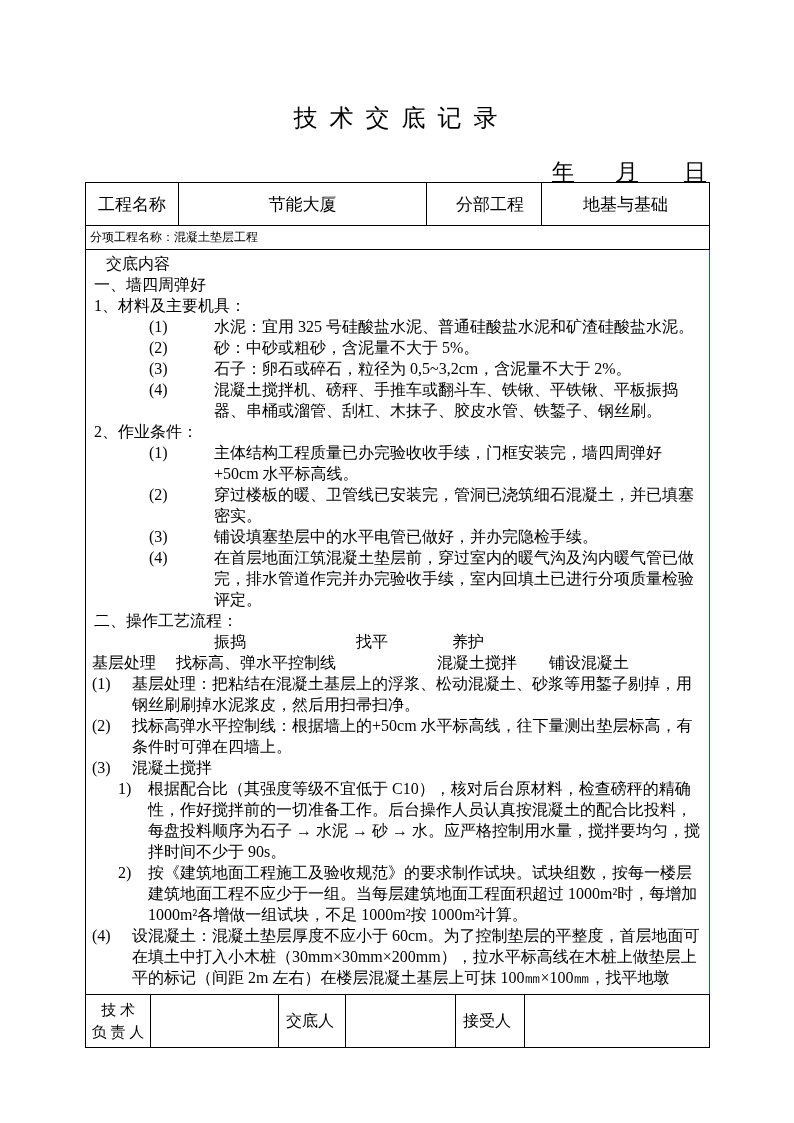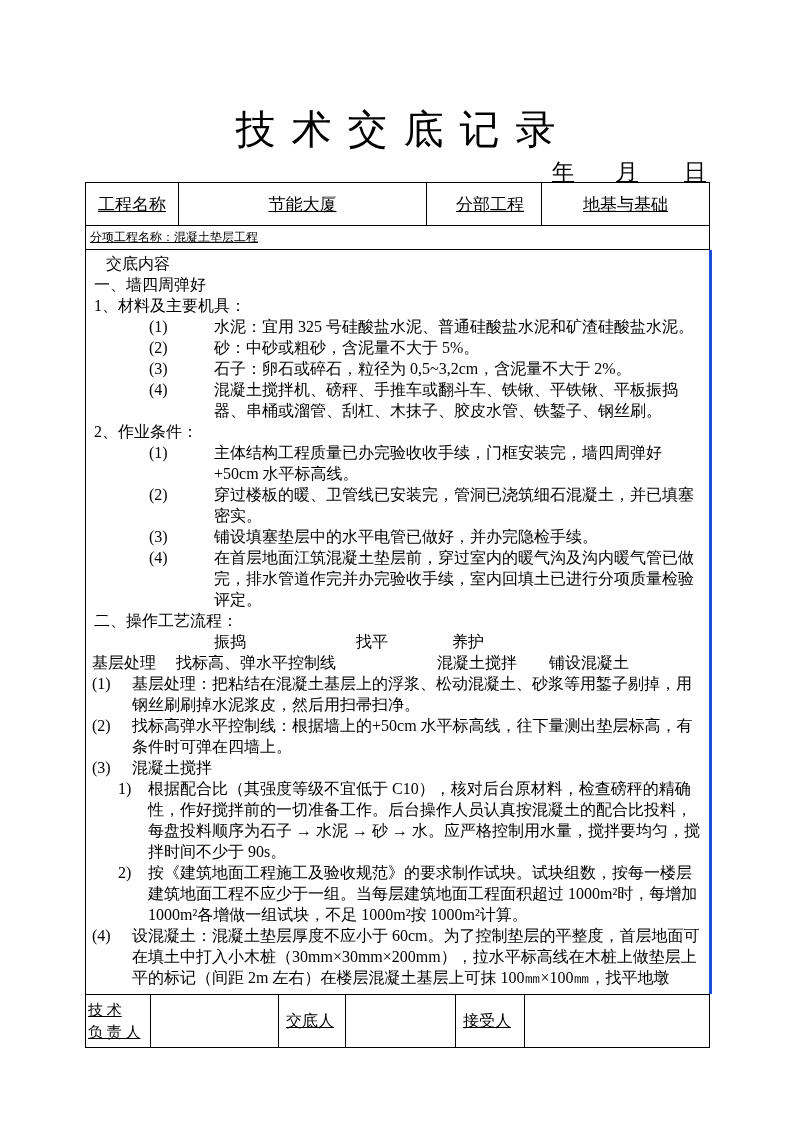--- a/index.html
+++ b/index.html
@@ -9,44 +9,44 @@
     margin:0 auto;
     background:#ffffff;
     color:#000;
     font-family:"Liberation Serif","DejaVu Serif",serif;
     font-size:16px;
     overflow:hidden;
   }
   .doc-title {
     position:absolute; top:102px; left:0; width:100%;
     text-align:center;
-    font-size:40px;
+    font-size:24px;
     letter-spacing:3px;
     white-space:nowrap;
   }
   .date-line {
     position:absolute; top:157px; left:85px; width:623px;
     text-align:right;
     font-size:22px;
     text-decoration:underline;
   }
   .date-line .dy { margin-right:42px; }
   .date-line .dm { margin-right:46px; }
   .date-line .dd { margin-right:2px; }
 
   .sheet { position:absolute; top:182px; left:85px; width:625px; }
 
   table { border-collapse:collapse; table-layout:fixed; width:625px; }
-  td { border:1px solid #000; padding:0 4px; font-size:17px; overflow:hidden;text-decoration:underline; }
+  td { border:1px solid #000; padding:0 4px; font-size:17px; overflow:hidden; }
 
   .hdr-row1 td { height:42px; text-align:center; }
   .hdr-row2 td { height:23px; text-align:left; padding-left:4px; font-size:12px; }
 
   .content-box {
-    border-left:1px solid #000; border-right:3px solid #1d4ed8;
+    border-left:1px solid #000; border-right:1px solid #1d4ed8;
     width:611px;
     padding:3px 6px 6px 6px;
     min-height:668px;
     font-size:16px;
     line-height:21px;
   }
   .blk { line-height:21px; }
   .c-head { padding-left:14px; }
   .h1 { padding-left:2px; }
   .itemA { padding-left:122px; }
@@ -55,21 +55,21 @@
   .itemB .num { display:inline-block; width:40px; margin-left:-40px; }
   .itemC { padding-left:56px; }
   .itemC .num { display:inline-block; width:30px; margin-left:-30px; }
 
   .flow-row { position:relative; height:21px; }
   .flow-row span { position:absolute; top:0; white-space:nowrap; }
   .f-r1-0 { left:0; }  .f-r1-1 { left:84px; } .f-r1-2 { left:345px; } .f-r1-3 { left:457px; }
   .f-r2-0 { left:122px; } .f-r2-1 { left:264px; } .f-r2-2 { left:360px; }
 
   .ftr td { height:52px; vertical-align:middle; }
-  .tech-label { font-size:15px; text-align:left; white-space:nowrap; padding:0 2px; line-height:22px; }
+  .tech-label { font-size:15px; text-align:center; white-space:nowrap; padding:0 2px; line-height:22px; }
   .sig-label { text-align:left; padding-left:7px; font-size:16px; }
 </style>
 </head>
 <body>
 
 <div class="page">
 
   <div class="doc-title">技 术 交 底 记 录</div>
 
   <div class="date-line">

